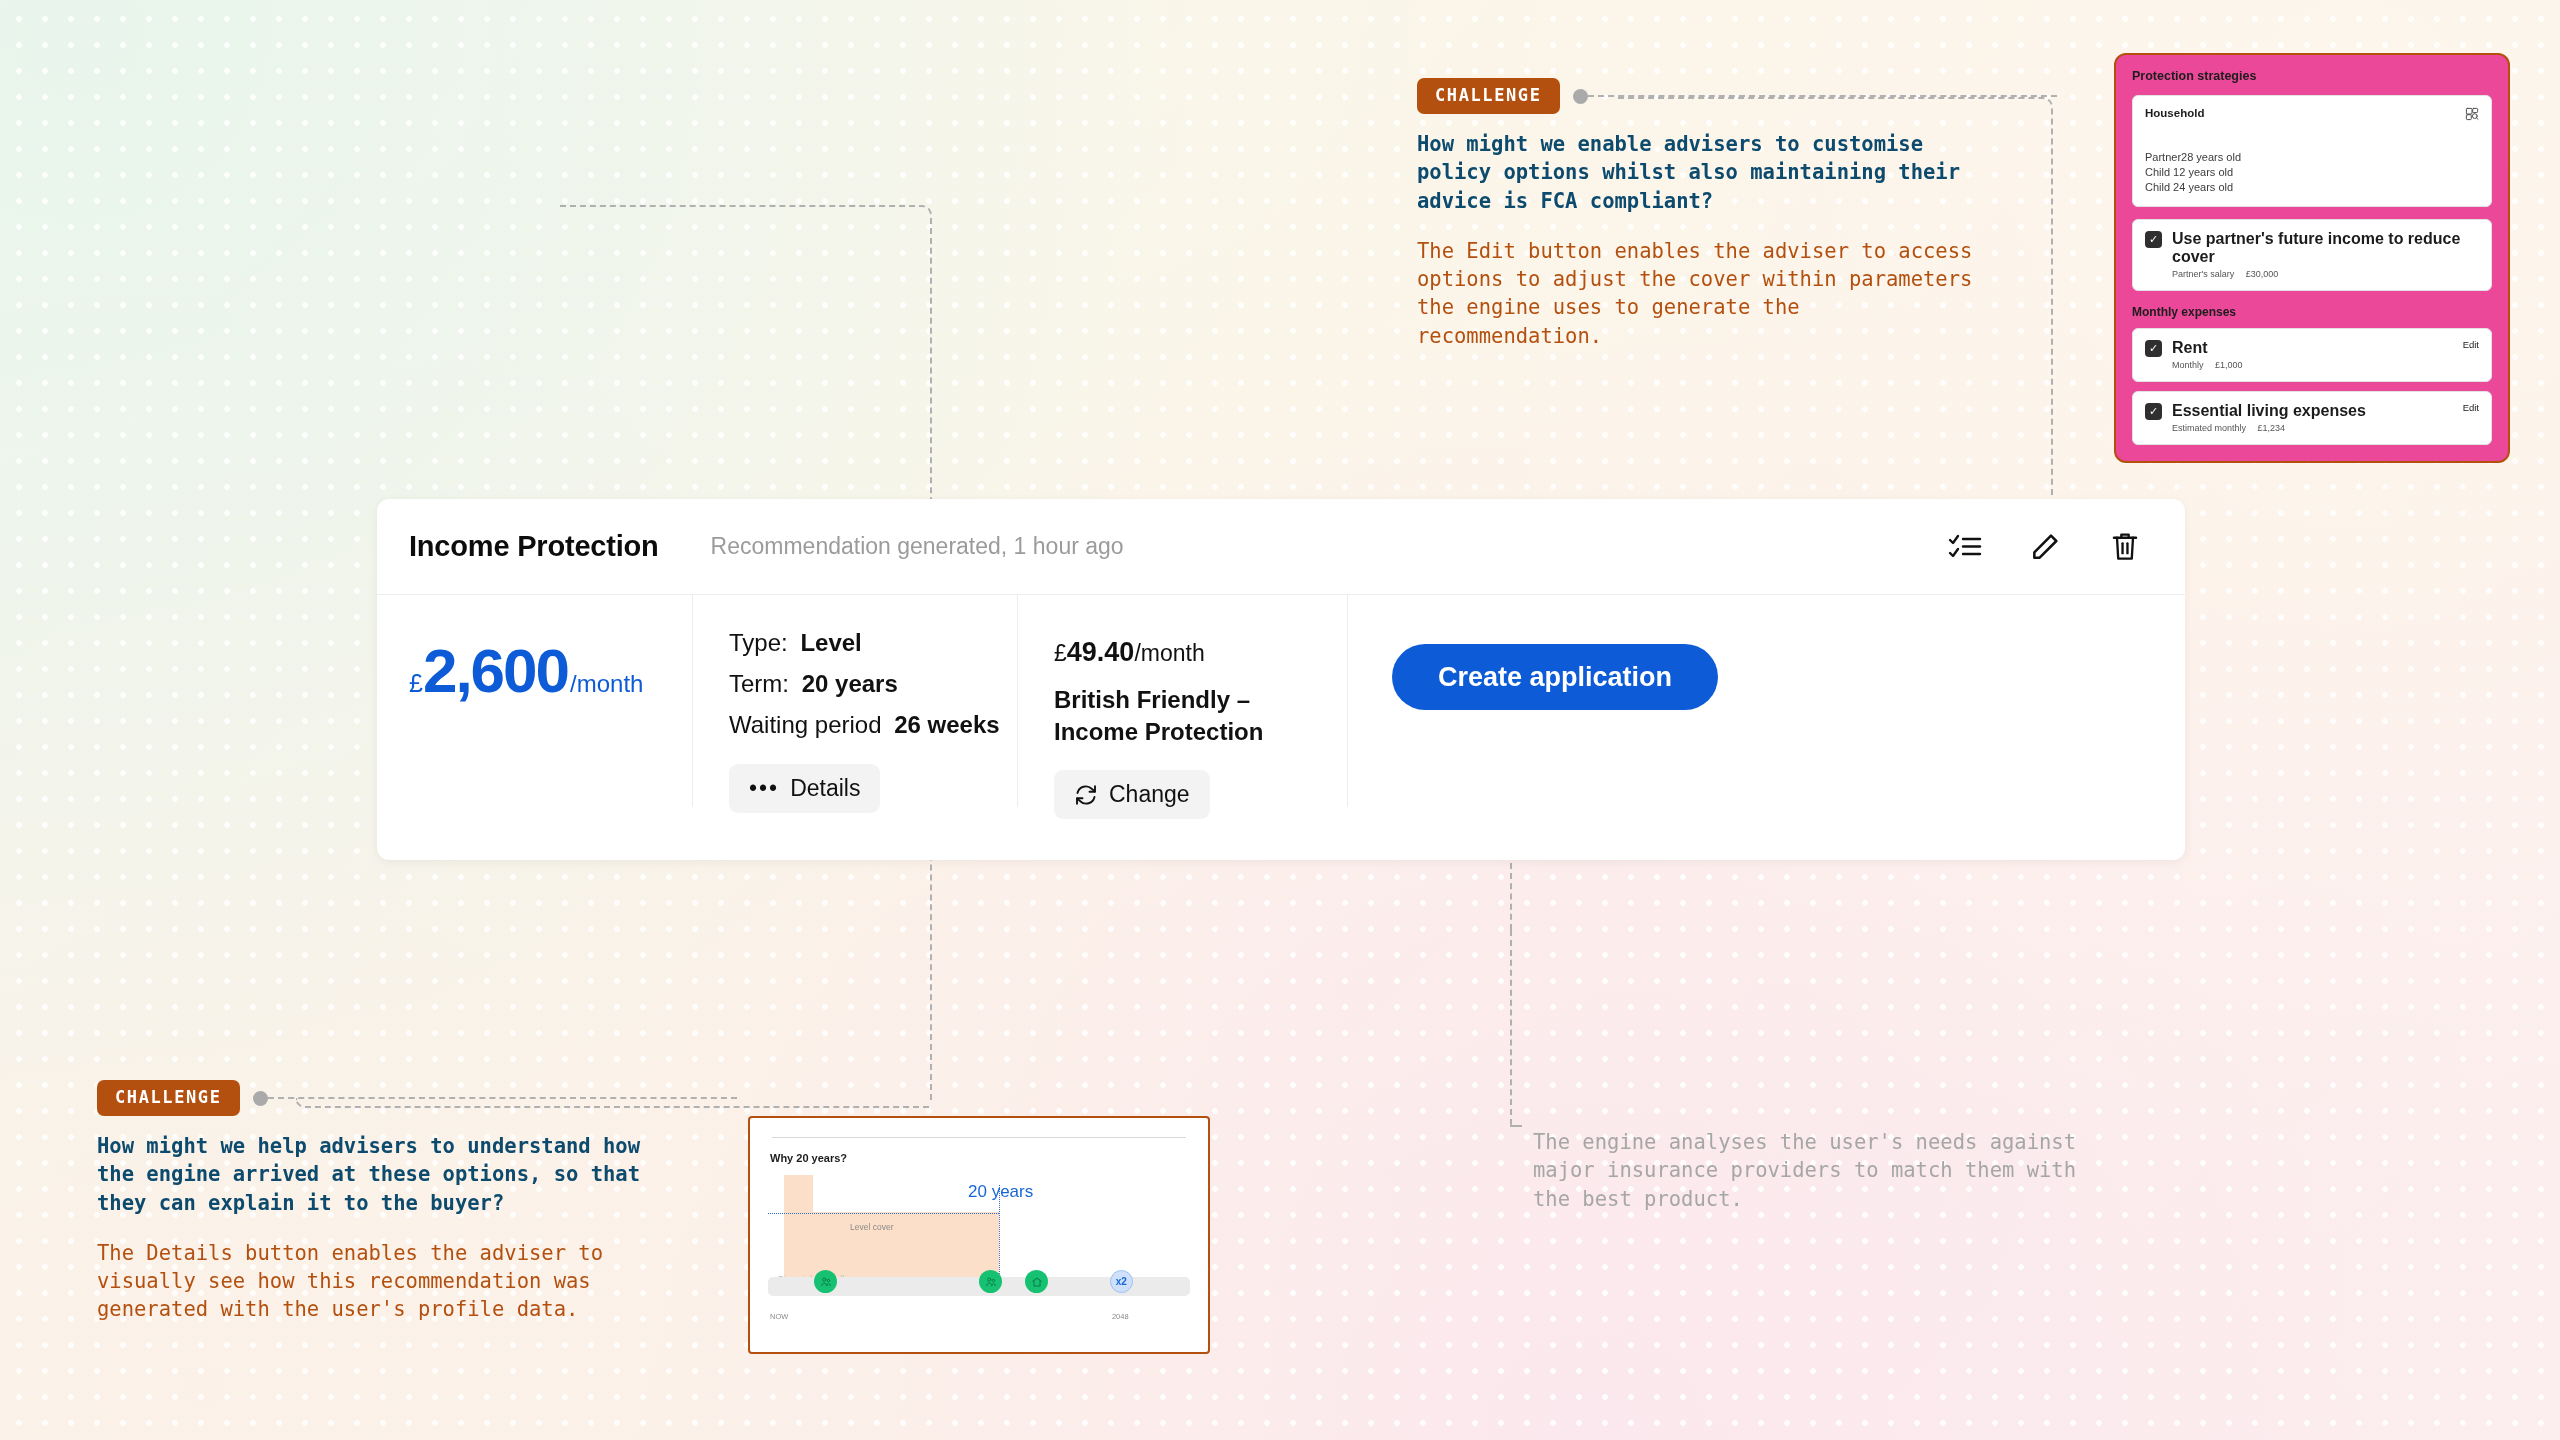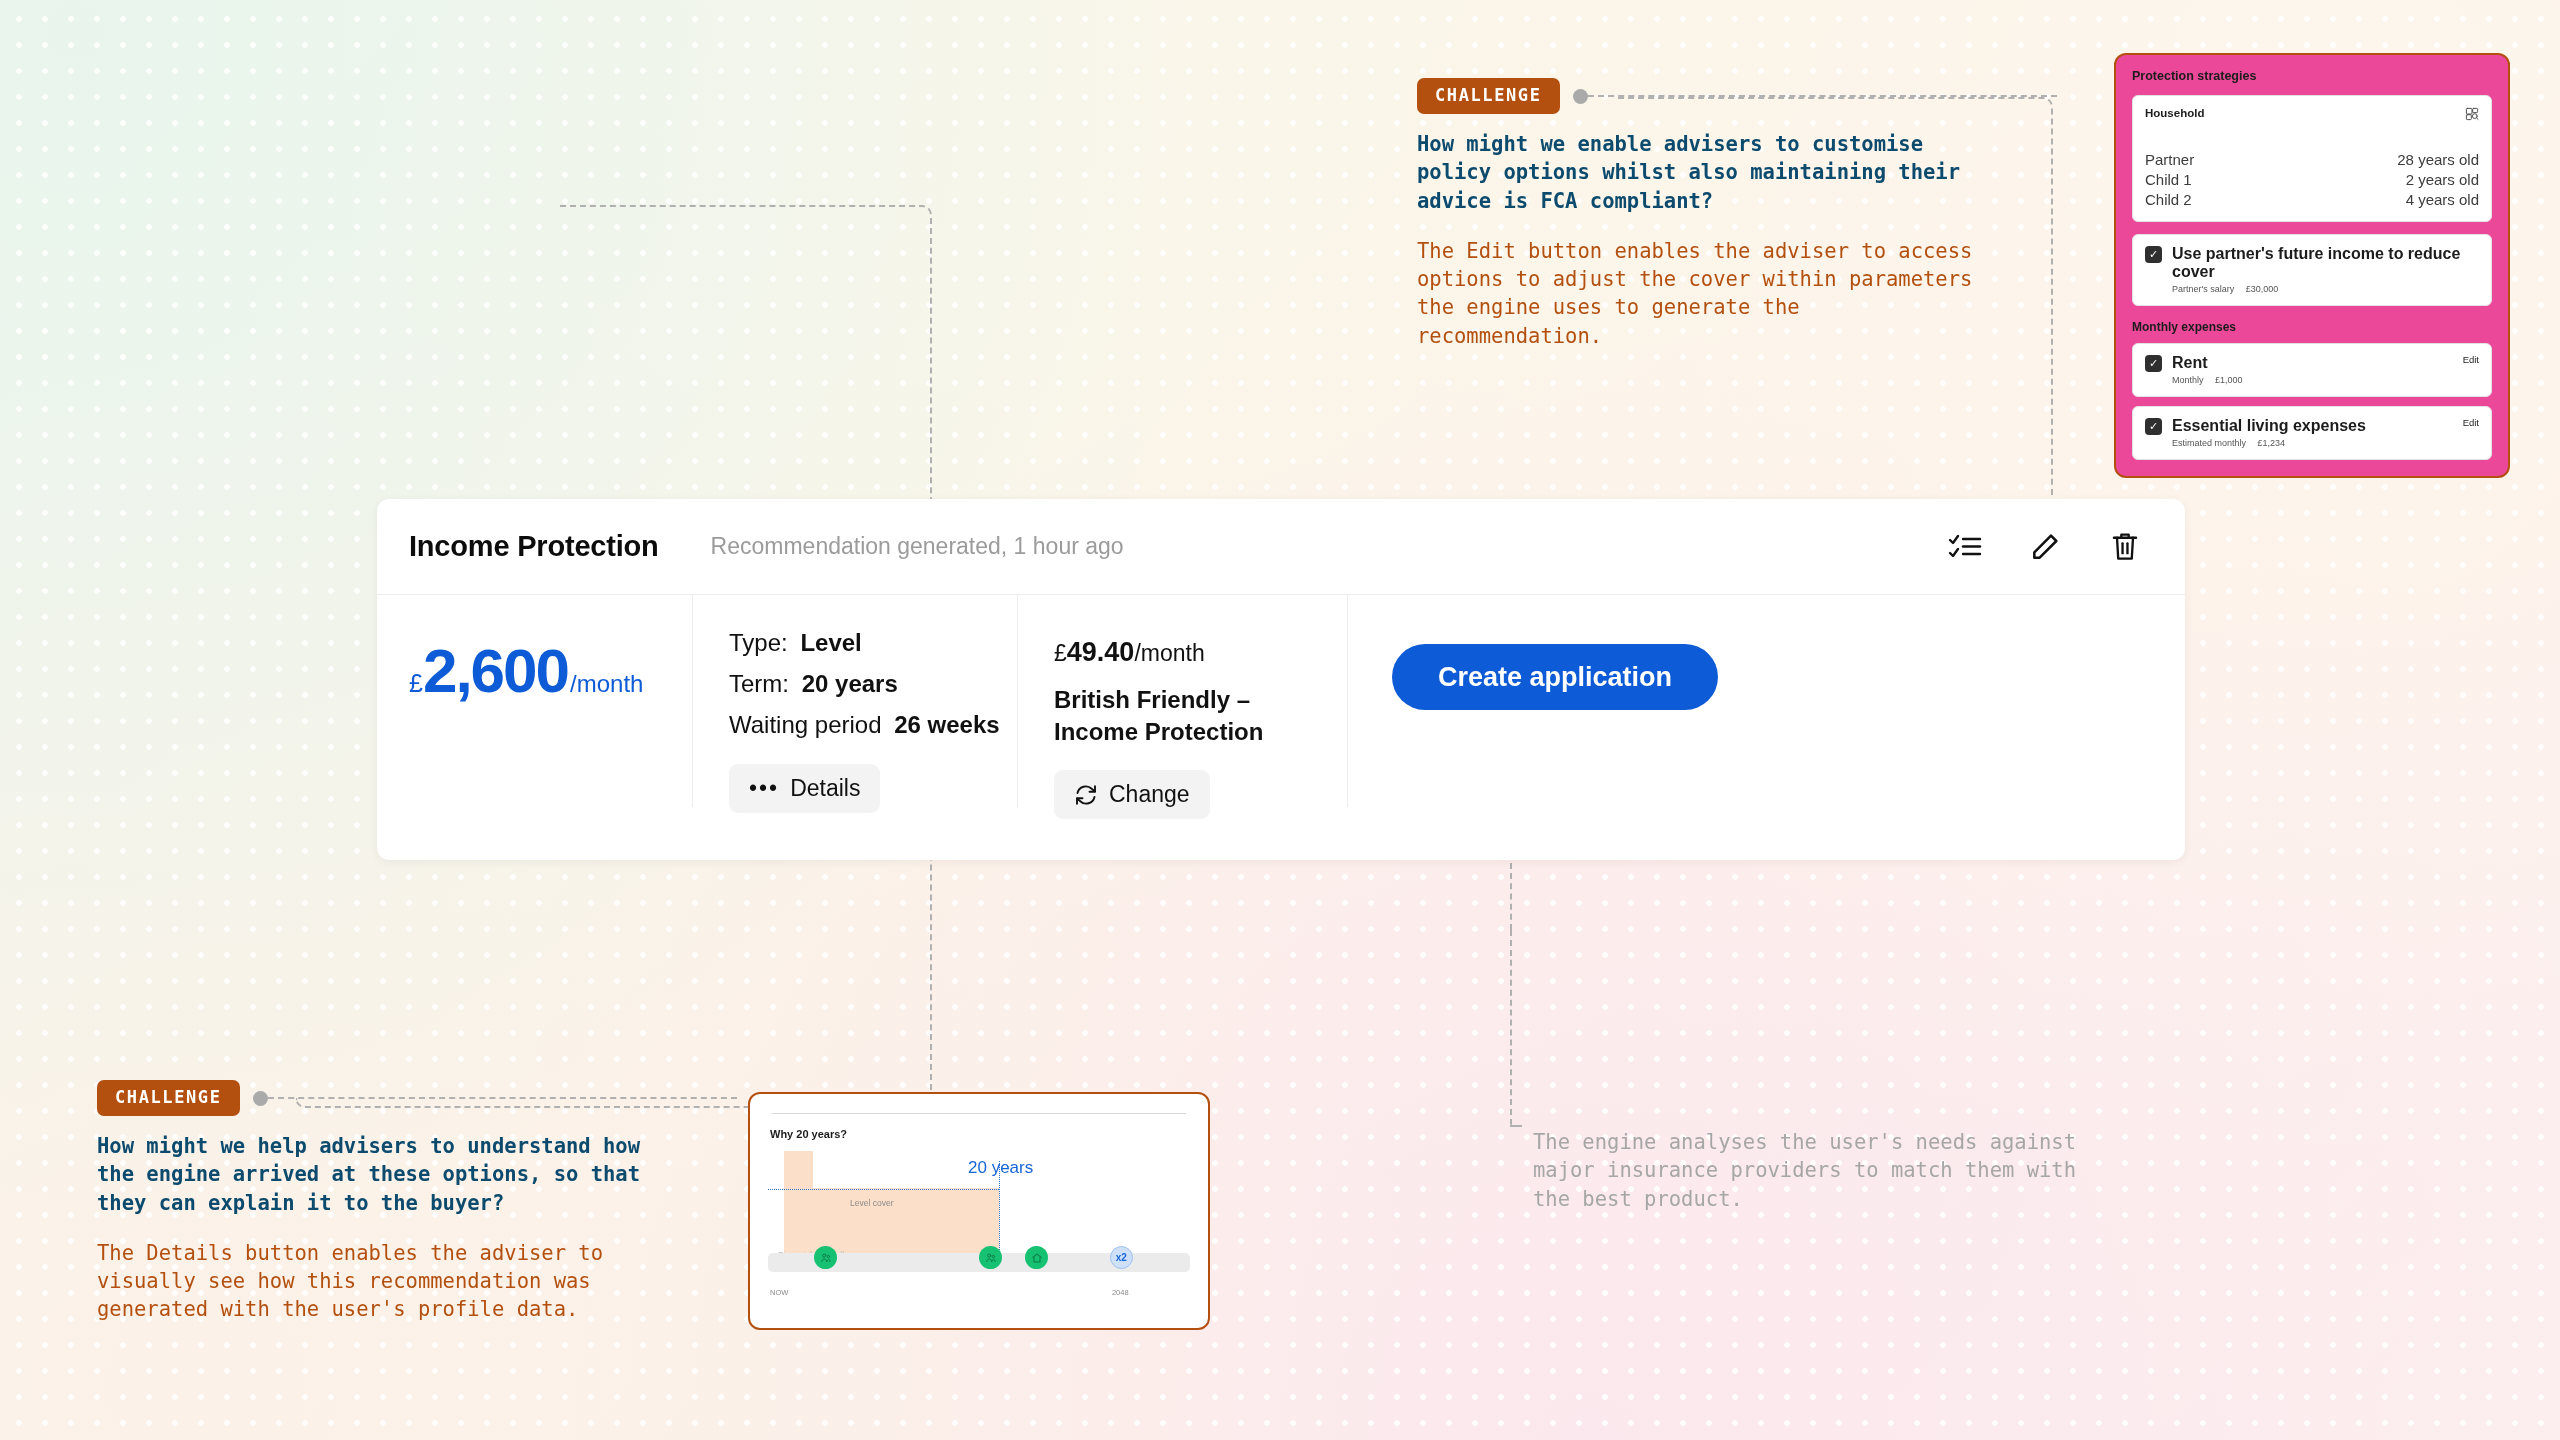--- a/index.html
+++ b/index.html
@@ -269,22 +269,22 @@
     padding: 11px 12px 12px;
     background: #fff;
     margin-bottom: 12px;
   }
   .sub-card-head {
     display: flex; align-items: flex-start; justify-content: space-between;
     margin-bottom: 28px;
   }
   .sub-card-title { font-size: 11.5px; font-weight: 700; color: #1c1c1c; }
   .kv-row {
-    display: flex; justify-content: space-between;
-    font-size: 15px; color: #3c3c3c;
+    display: flex; justify-content: flex-start;
+    font-size: 11px; color: #3c3c3c;
     padding: 1.5px 0;
   }
   .section-label { font-size: 12px; font-weight: 700; color: #1c1c1c; margin: 14px 0 9px; }
 
   .opt-row {
     display: flex; align-items: flex-start; gap: 10px;
     border: 1px solid #e2e2e2;
     border-radius: 6px;
     padding: 10px 12px 11px;
     margin-bottom: 9px;
@@ -303,26 +303,26 @@
   .opt-main { flex: 1; }
   .opt-title { font-size: 16px; font-weight: 700; color: #1c1c1c; }
   .opt-meta { font-size: 9px; color: #555; margin-top: 3px; }
   .opt-meta .mval { margin-left: 9px; }
   .opt-edit { font-size: 9.5px; color: #1c1c1c; cursor: pointer; flex: 0 0 auto; }
 
   
   .chart-card {
     position: absolute;
     left: 748px;
-    top: 1092px;
+    top: 1116px;
     width: 462px;
     height: 238px;
     background: #ffffff;
     border: 2.5px solid #b4500f;
-    border-radius: 12px;
+    border-radius: 4px;
     padding: 14px 18px 12px;
   }
   .chart-rule { height: 1px; background: #d8d8d8; margin: 5px 4px 14px; }
   .chart-q { font-size: 11px; font-weight: 700; color: #1c1c1c; margin-left: 2px; }
   .plot { position: relative; height: 150px; margin-top: 6px; }
   .bar-tall {
     position: absolute; left: 16px; bottom: 28px;
     width: 29px; height: 117px;
     background: #fbdfc9;
   }

